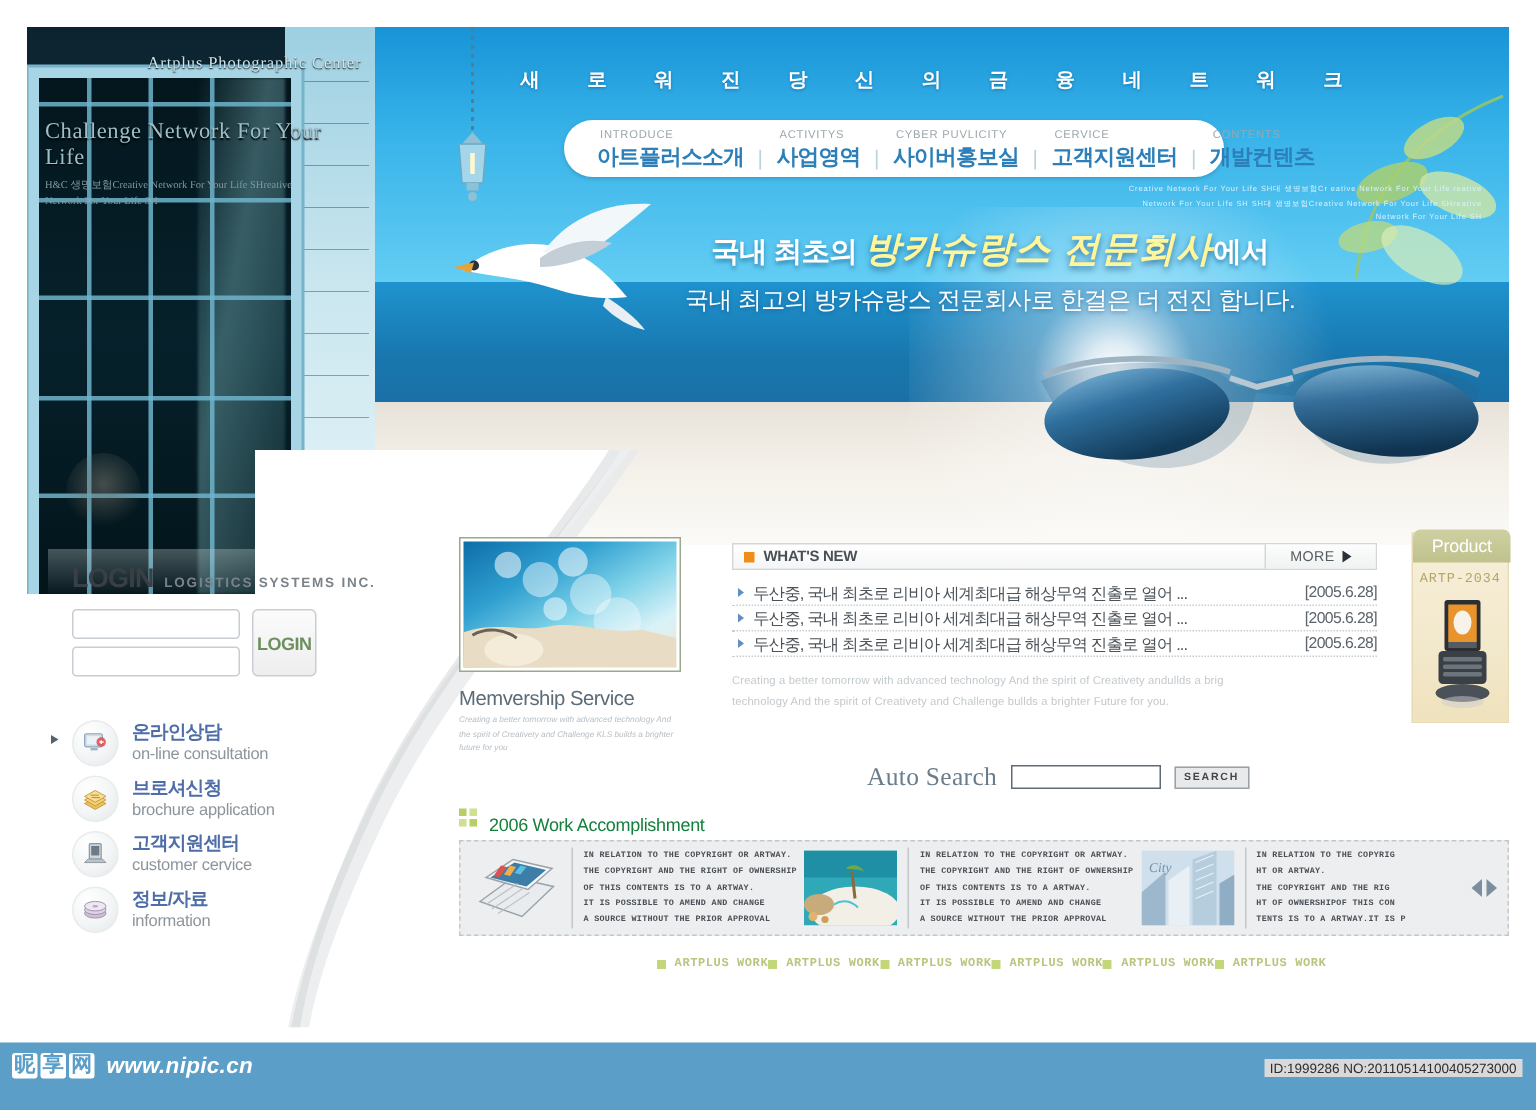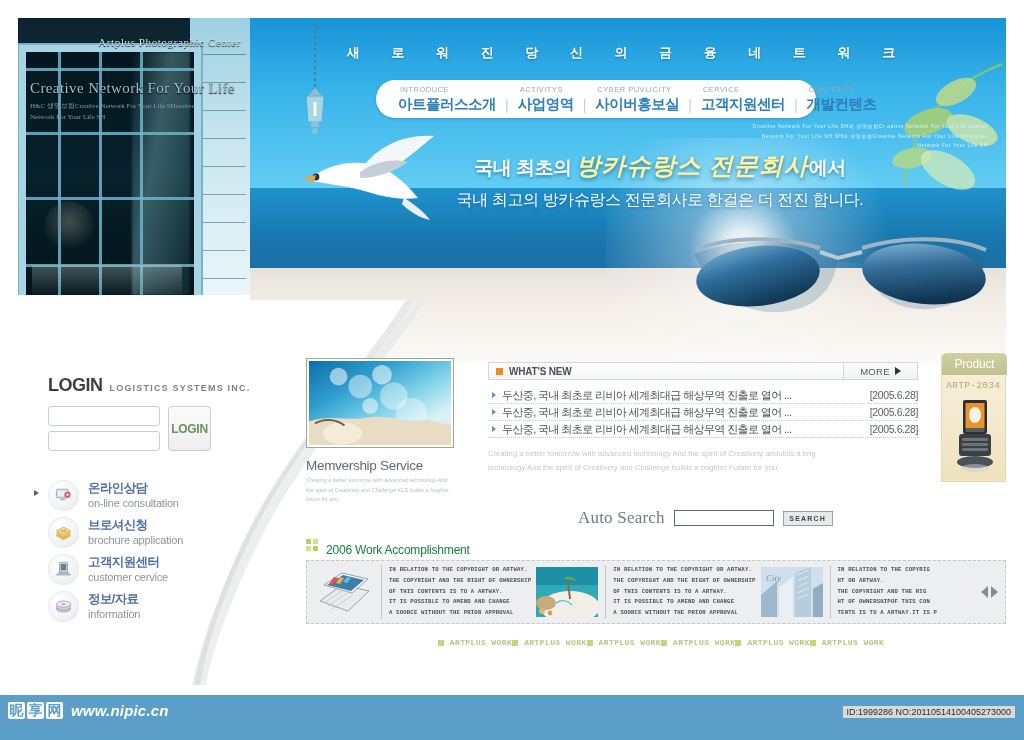--- a/index.html
+++ b/index.html
@@ -11,21 +11,21 @@
   #page { position: relative; width: 1024px; height: 740px; background:#fff; }
 
   
   .canvas {
     position: absolute; left: 0; top: 0; width: 1024px; height: 695px;
     background: #ffffff;
   }
 
   
   .left-photo {
-    position: absolute; left: 18px; top: 18px; width: 232px; height: 277px;
+    position: absolute; left: 18px; top: 18px; width: 232px; height: 378px;
     overflow: hidden;
     background:
       linear-gradient(180deg, #0c2430 0%, #0d2b38 35%, #0a2029 100%);
   }
   .lp-siding {
     position:absolute; right:0; top:0; width:60px; height:100%;
     background: linear-gradient(180deg,#9dd0e2 0%, #c9e6ef 45%, #eaf6fa 100%);
   }
   .lp-siding::before{
     content:""; position:absolute; left:6px; right:4px; top:36px; bottom:6px;
@@ -340,21 +340,21 @@
         <div class="lp-grid-h" style="top:80px"></div>
         <div class="lp-grid-h" style="top:145px"></div>
         <div class="lp-grid-h" style="top:212px"></div>
         <div class="lp-grid-h" style="top:277px"></div>
         <div class="lp-plant"></div>
         <div class="lp-table"></div>
       </div>
 
       <div class="lp-logo-wrap">
         <div class="lp-sub-top">Artplus Photographic Center</div>
-        <div class="lp-tagline">Creative Network For Your Life</div>
+        <div class="lp-tagline">Challenge Network For Your Life</div>
         <div class="lp-micro">H&amp;C 생명보험Creative Network For Your Life SHreative Network For Your Life SH</div>
       </div>
     </div>
 
     <div class="hero">
       <div class="hero-sky-top"></div>
       <div class="hero-sea"></div>
       <div class="hero-sand"></div>
       <div class="hero-sun"></div>
 

